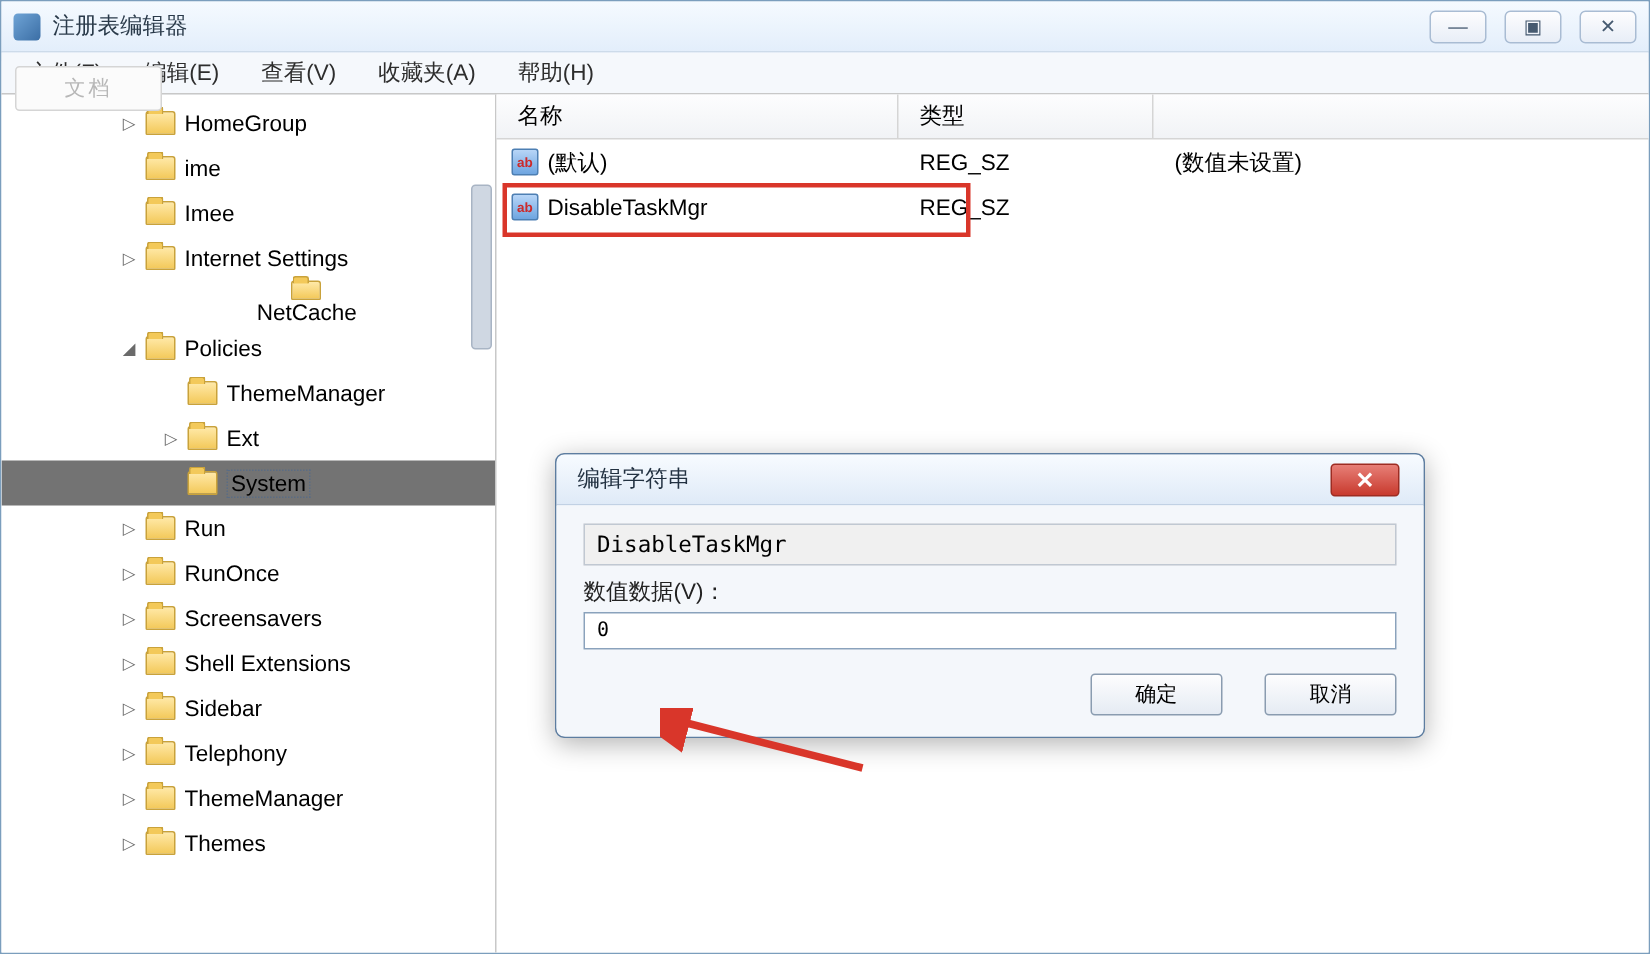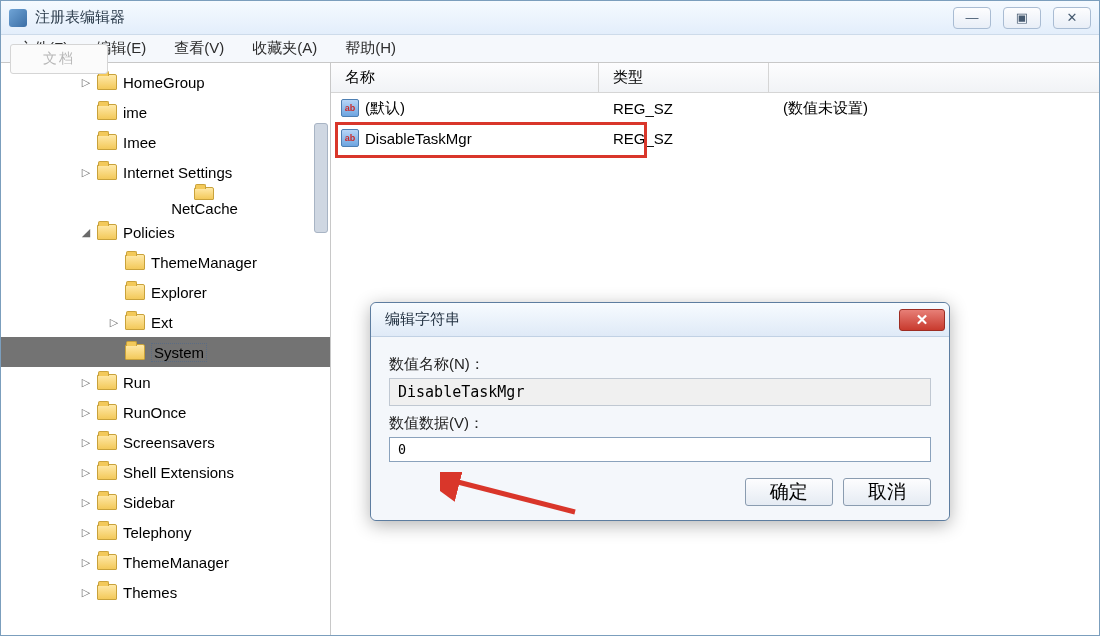--- a/index.html
+++ b/index.html
@@ -149,21 +149,21 @@
   left: 370px; top: 302px;
   width: 580px;
   border: 1px solid #5d7da0;
   border-radius: 6px;
   background: #f2f6fb;
   box-shadow: 0 4px 18px rgba(0,0,0,0.3);
 }
 .dlg-titlebar {
   height: 34px;
   display: flex; align-items: center;
-  padding: 0 4px 0 14px;
+  padding: 0 16px 0 14px;
   background: linear-gradient(#f7fbff,#dfeaf7);
   border-bottom: 1px solid #c1d1e4;
   border-radius: 6px 6px 0 0;
 }
 .dlg-titlebar .t { flex: 1; color: #223141; }
 .dlg-close {
   width: 46px; height: 22px;
   background: linear-gradient(#e77f77,#c83a2e);
   border: 1px solid #9d2c22;
   border-radius: 3px;
@@ -190,27 +190,27 @@
   padding: 4px 8px;
   font-family: SimSun, monospace;
   background: #fff;
 }
 .dlg-buttons {
   text-align: right;
   margin-top: 16px;
 }
 .dlg-btn {
   width: 88px; height: 28px;
-  margin-left: 6px;
+  margin-left: 24px;
   border: 1px solid #8a9cb0;
   border-radius: 3px;
   background: linear-gradient(#fdfdfe,#e5ebf3);
   cursor: pointer;
   font-family: inherit;
-  font-size: 19px;
+  font-size: 14px;
 }
 .arrow {
   position: absolute;
   left: 440px; top: 472px;
   pointer-events: none;
 }
 .scrollbar-thumb {
   position: absolute;
   right: 2px; top: 60px;
   width: 14px; height: 110px;
@@ -287,25 +287,20 @@
           <span class="exp">◢</span>
           <span class="folder"></span>
           <span class="label">Policies</span>
         </div>
         <div class="tree-item" style="padding-left: 106px;">
           <span class="exp"></span>
           <span class="folder"></span>
           <span class="label">ThemeManager</span>
         </div>
         <div class="tree-item" style="padding-left: 106px;">
-          <span class="exp"></span>
-          <span class="folder"></span>
-          <span class="label">Explorer</span>
-        </div>
-        <div class="tree-item" style="padding-left: 106px;">
           <span class="exp">▷</span>
           <span class="folder"></span>
           <span class="label">Ext</span>
         </div>
         <div class="tree-item selected" style="padding-left: 106px;">
           <span class="exp"></span>
           <span class="folder"></span>
           <span class="label">System</span>
         </div>
         <div class="tree-item" style="padding-left: 78px;">
@@ -378,21 +373,20 @@
     </div>
   </div>
 </div>
 
 <div class="dialog">
   <div class="dlg-titlebar">
     <div class="t">编辑字符串</div>
     <div class="dlg-close">✕</div>
   </div>
   <div class="dlg-body">
-    <div class="dlg-label">数值名称(N)：</div>
     <div class="dlg-ro">DisableTaskMgr</div>
     <div class="dlg-label">数值数据(V)：</div>
     <input class="dlg-input" value="0" style="">
     <div class="dlg-buttons">
       <button class="dlg-btn">确定</button>
       <button class="dlg-btn">取消</button>
     </div>
   </div>
 </div>
 

